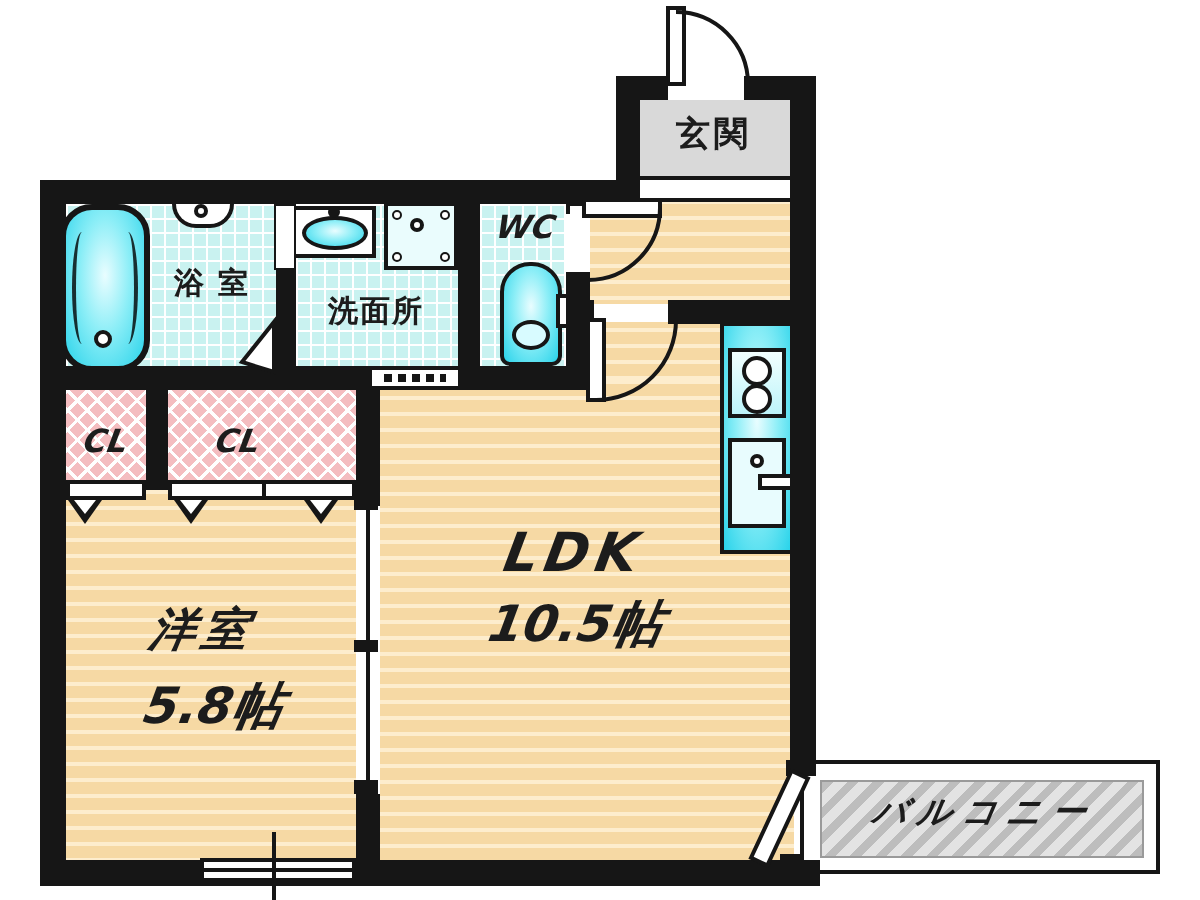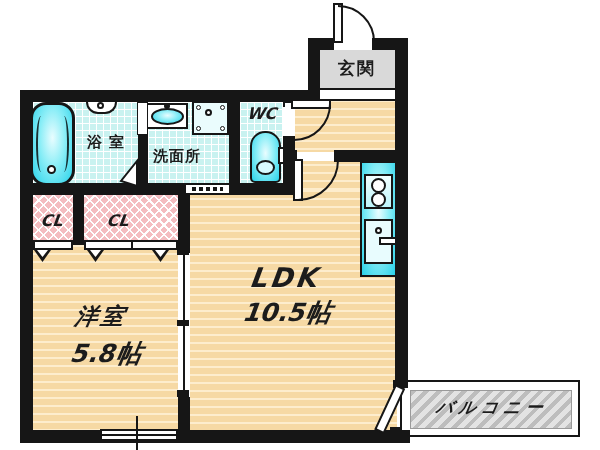--- a/index.html
+++ b/index.html
@@ -168,21 +168,21 @@
 
     <polygon points="137,161 137,186 121,181" fill="#fff" stroke="var(--wall,#161616)" stroke-width="2"></polygon>
 
     <g transform="rotate(25 399 388)">
       <rect x="395" y="387" width="9" height="48" fill="#fff" stroke="var(--wall,#161616)" stroke-width="2"></rect>
     </g>
   </svg>
 
   <div class="lbl" style="left:357px;top:68px;font-size:17px;letter-spacing:2px;">玄関</div>
   <div class="lbl" style="left:109px;top:142px;font-size:15px;letter-spacing:7px;">浴室</div>
-  <div class="lbl" style="left:177px;top:156px;font-size:15px;letter-spacing:1px;">洗面所</div>
+  <div class="lbl" style="left:188px;top:156px;font-size:15px;letter-spacing:1px;">洗面所</div>
   <div class="lbl slant" style="left:263px;top:114px;font-size:16px;">WC</div>
   <div class="lbl slant" style="left:53px;top:221px;font-size:16px;">CL</div>
   <div class="lbl slant" style="left:119px;top:221px;font-size:16px;">CL</div>
   <div class="lbl slant" style="left:287px;top:277px;font-size:27px;letter-spacing:3px;">LDK</div>
   <div class="lbl slant" style="left:288px;top:312px;font-size:25px;">10.5帖</div>
   <div class="lbl slant" style="left:101px;top:316px;font-size:23px;letter-spacing:3px;">洋室</div>
   <div class="lbl slant" style="left:107px;top:353px;font-size:25px;">5.8帖</div>
   <div class="lbl slant" style="left:492px;top:407px;font-size:17px;letter-spacing:5px;">バルコニー</div>
 
 </div>

